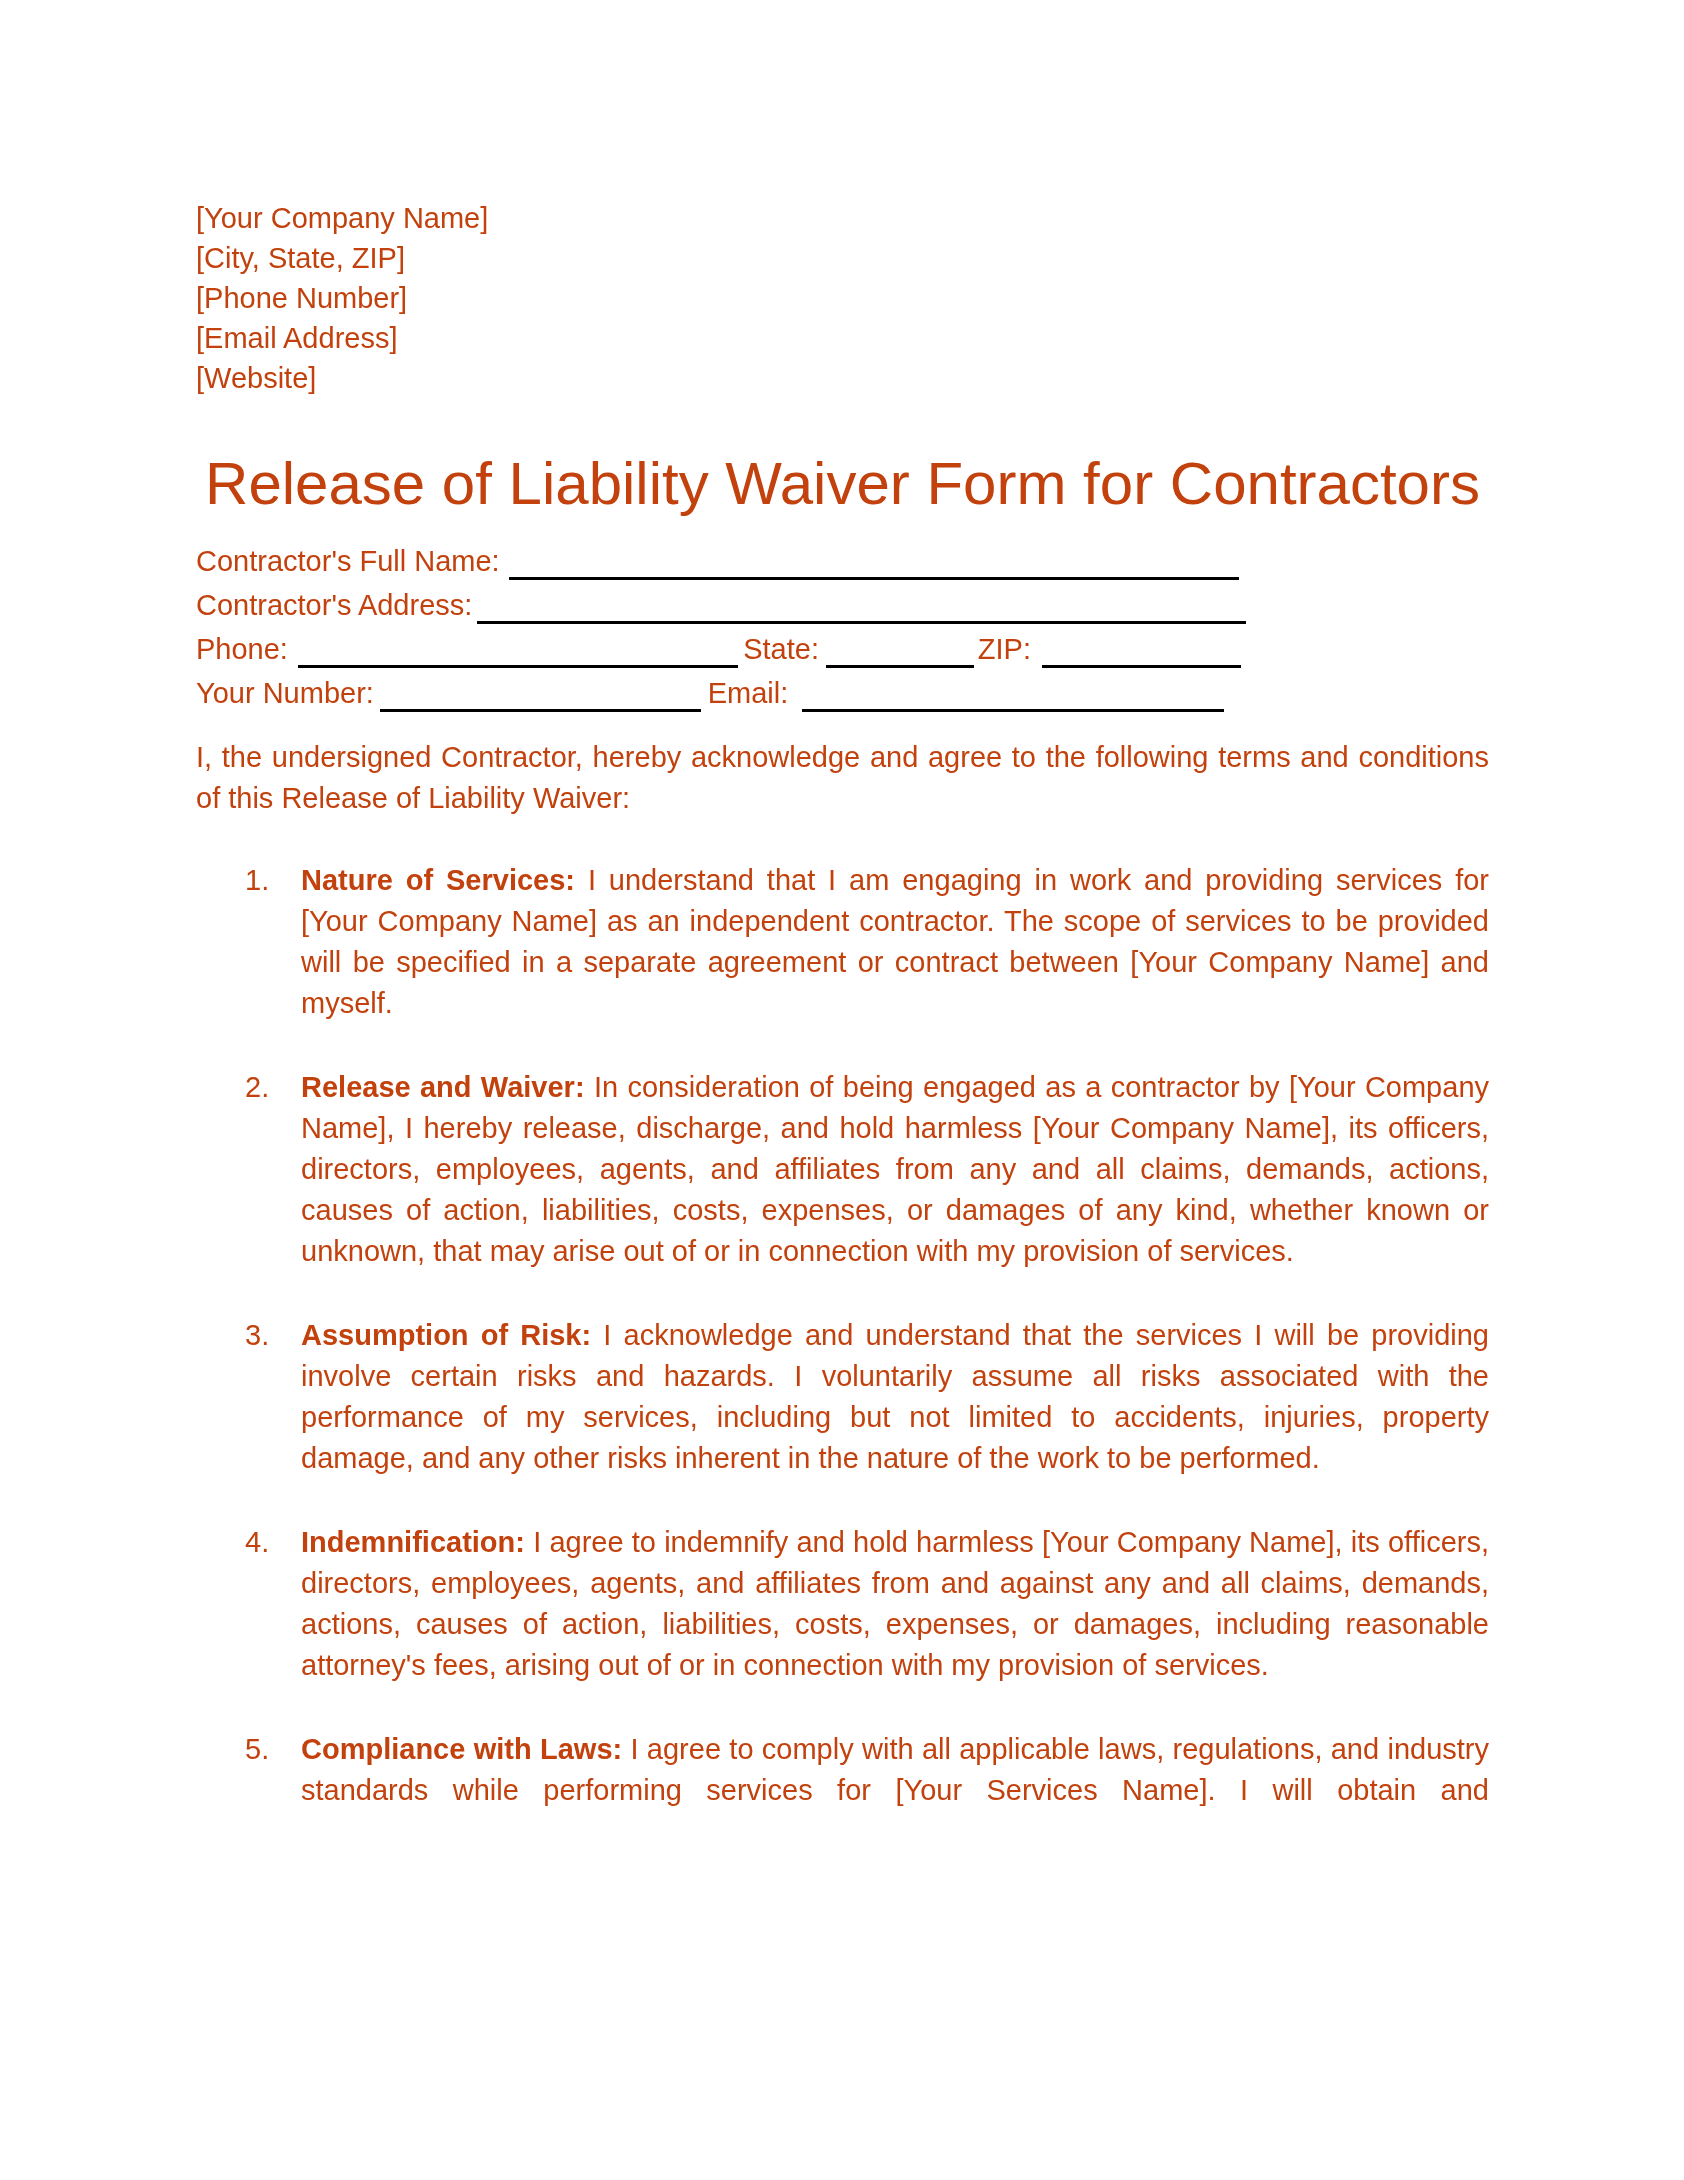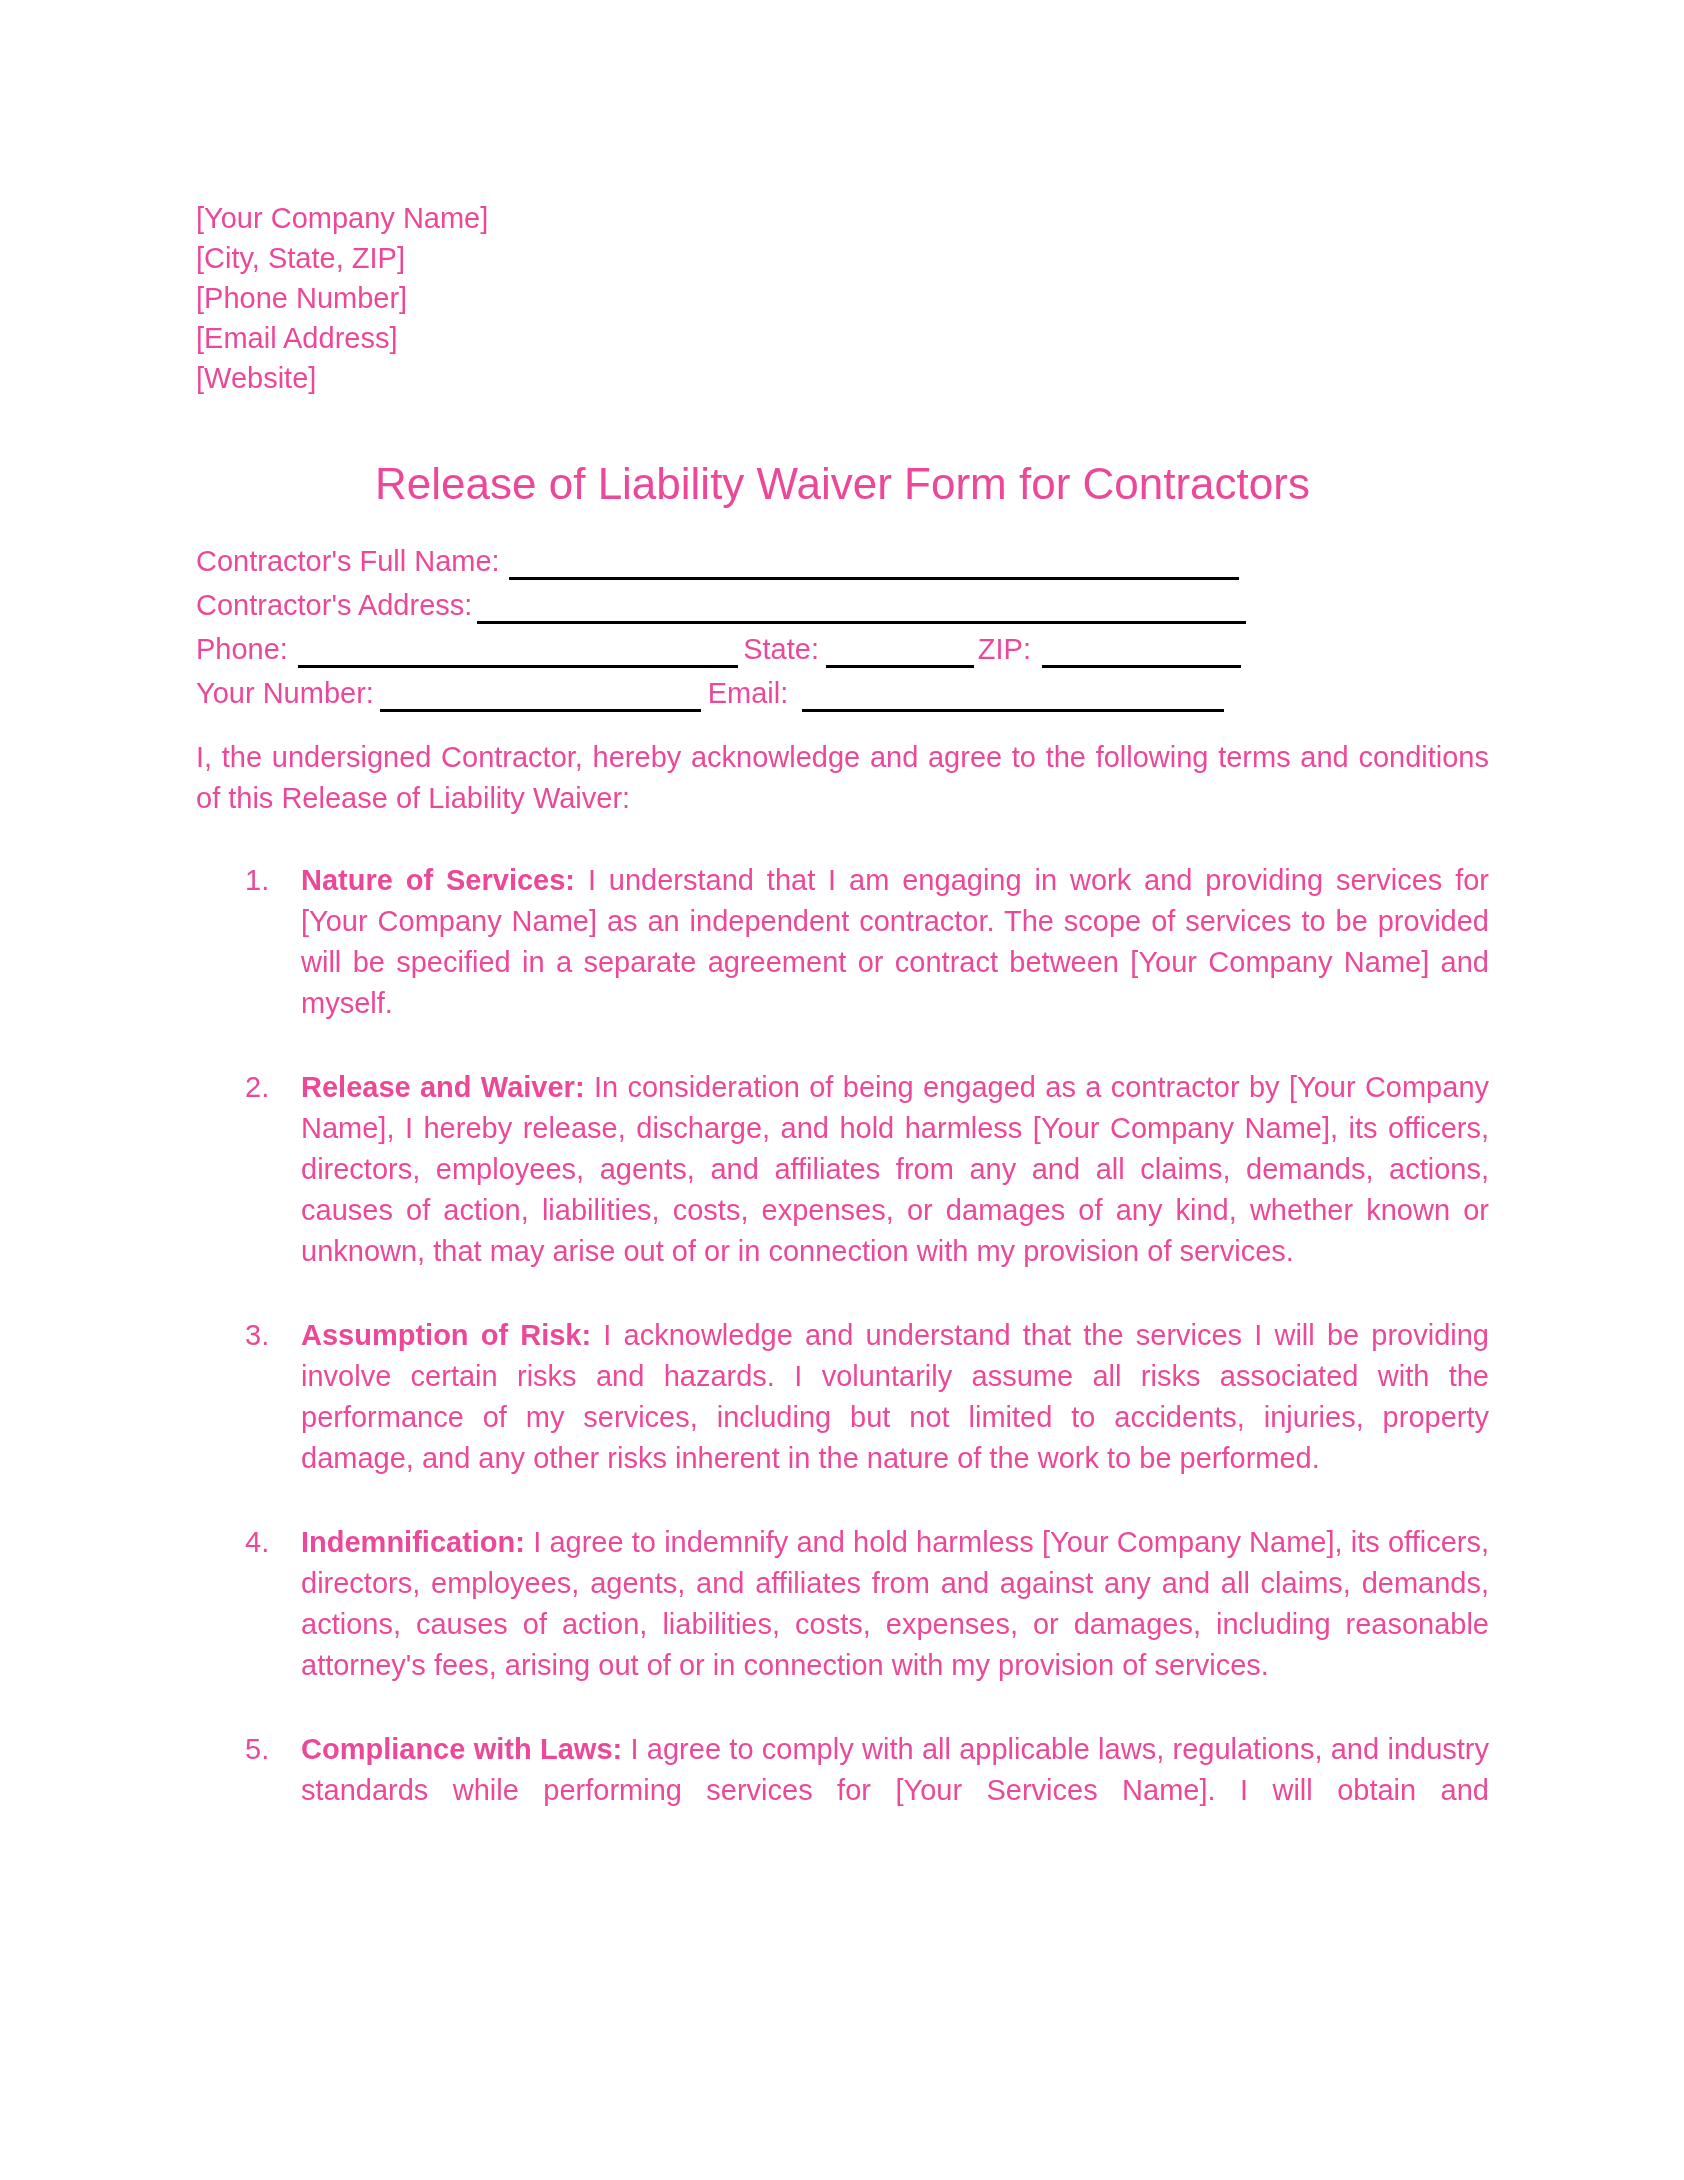--- a/index.html
+++ b/index.html
@@ -7,34 +7,34 @@
     padding: 0;
     background: #ffffff;
   }
   .page {
     position: relative;
     width: 1685px;
     height: 2181px;
     box-sizing: border-box;
     padding: 198px 196px 0 196px;
     background: #ffffff;
-    color: #ec4899;
+    color: #c2410c;
     font-family: "Liberation Sans", "DejaVu Sans", sans-serif;
     overflow: hidden;
   }
   
   .company-block {
     font-size: 29px;
     line-height: 40px;
     text-align: left;
   }
   
   .doc-title {
     margin: 37px 0 0 0;
-    font-size: 44px;
+    font-size: 60px;
     font-weight: 400;
     line-height: 97px;
     text-align: center;
     letter-spacing: 0;
   }
   
   .contractor-form {
     margin-top: 6.8px;
     font-size: 29px;
   }

